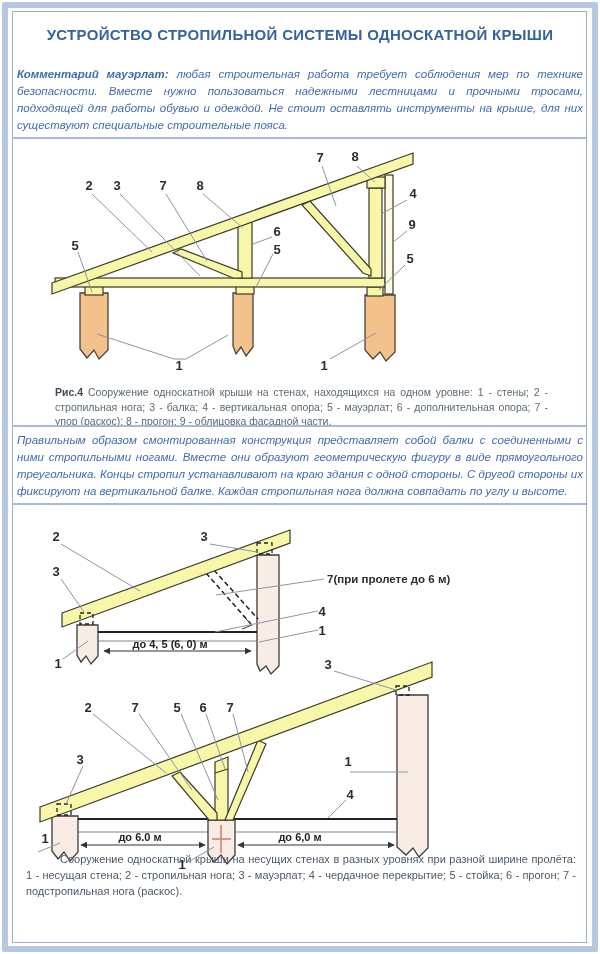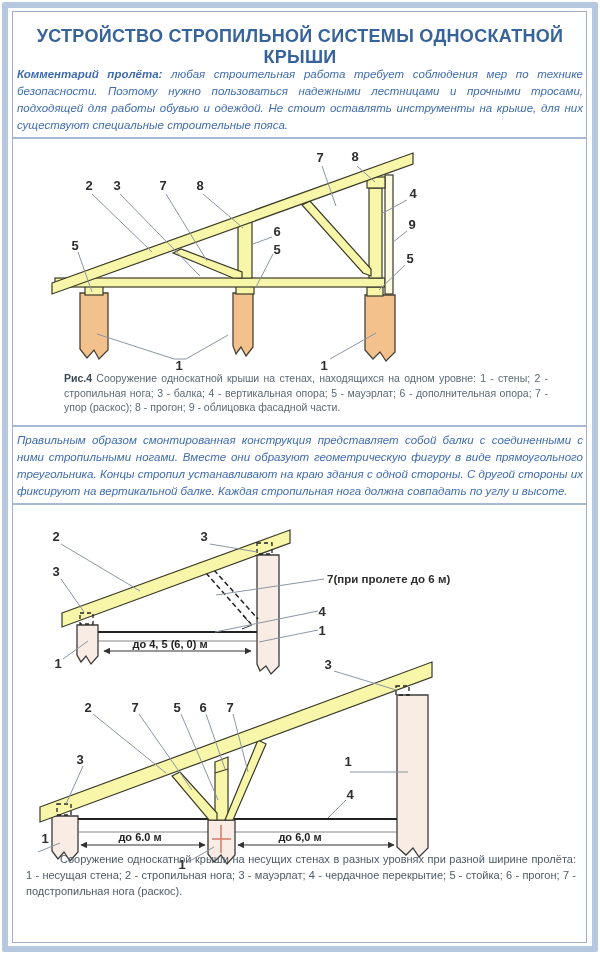--- a/index.html
+++ b/index.html
@@ -7,30 +7,30 @@
     width:600px;height:954px;position:relative;background:#fff;
     font-family:"Liberation Sans","DejaVu Sans",sans-serif;
     overflow:hidden;
   }
   
   .frame-band{position:absolute;inset:2px;border:6px solid #b5c8e0;border-radius:2px;pointer-events:none;}
   .frame-line{position:absolute;top:11px;bottom:11px;left:12px;right:13px;border:1px solid #9db1cd;pointer-events:none;}
   .divider{position:absolute;left:13px;right:14px;height:2px;background:#a8bad3;}
   .page-title{
     position:absolute;top:26px;left:20px;right:20px;text-align:center;
-    font-size:18px;font-weight:bold;color:#37639b;letter-spacing:.3px;
+    font-size:15px;font-weight:bold;color:#37639b;letter-spacing:.3px;
   }
   .blue-par{
     position:absolute;left:17px;right:17px;text-align:justify;
     font-style:italic;color:#3f6cb0;font-size:11.5px;line-height:1.47;
   }
   .blue-par .lead{font-weight:bold;}
   .cap1{
-    position:absolute;top:371px;left:55px;right:52px;
-    font-size:10.5px;line-height:1.4;color:#5d6a74;text-align:justify;margin-left:9px;
+    position:absolute;top:385px;left:55px;right:52px;
+    font-size:10.5px;line-height:1.4;color:#5d6a74;text-align:justify;
   }
   .cap1 .lead{font-weight:bold;color:#3d4a55;}
   .cap2{
     position:absolute;top:852px;left:26px;right:24px;
     font-size:11px;line-height:1.45;color:#4d5a66;text-align:justify;text-indent:34px;
   }
   svg{position:absolute;left:0;display:block;}
   .wood{fill:#f8f6a8;stroke:#3a3a28;stroke-width:1.2;}
   .wood-pale{fill:#fdfbe2;stroke:#3a3a28;stroke-width:1.2;}
   .wall-tan{fill:#f3c28c;stroke:#4a4236;stroke-width:1.3;}
@@ -47,21 +47,21 @@
   .note{font:bold 11.5px "Liberation Sans","DejaVu Sans",sans-serif;fill:#2d2d2d;}
 </style>
 </head>
 <body>
 
 <div class="frame-band"></div>
 <div class="frame-line"></div>
 
 <div class="page-title">УСТРОЙСТВО СТРОПИЛЬНОЙ СИСТЕМЫ ОДНОСКАТНОЙ КРЫШИ</div>
 
-<div class="blue-par" style="top:66px;"><span class="lead">Комментарий пролёта:</span><span> любая строительная работа требует соблюдения мер по технике безопасности. Поэтому нужно пользоваться надежными лестницами и прочными тросами, подходящей для работы обувью и одеждой. Не стоит оставлять инструменты на крыше, для них существуют специальные строительные пояса.</span></div>
+<div class="blue-par" style="top:66px;"><span class="lead">Комментарий мауэрлат:</span><span> любая строительная работа требует соблюдения мер по технике безопасности. Вместе нужно пользоваться надежными лестницами и прочными тросами, подходящей для работы обувью и одеждой. Не стоит оставлять инструменты на крыше, для них существуют специальные строительные пояса.</span></div>
 
 <div class="divider" style="top:137px;"></div>
 
 <svg style="top:142px;" width="600" height="236" viewBox="0 0 600 236">
 
   <path class="wall-tan" d="M80,151 L108,151 L108,208 L99,217 L94,208 L87,216 L80,207 Z"></path>
   <path class="wall-tan" d="M233,151 L253,151 L253,205 L246,214 L241,205 L236,212 L233,204 Z"></path>
   <path class="wall-tan" d="M365,153 L395,153 L395,210 L386,219 L380,210 L373,217 L365,208 Z"></path>
 
   <rect class="wood" x="85" y="144" width="18" height="9"></rect>

